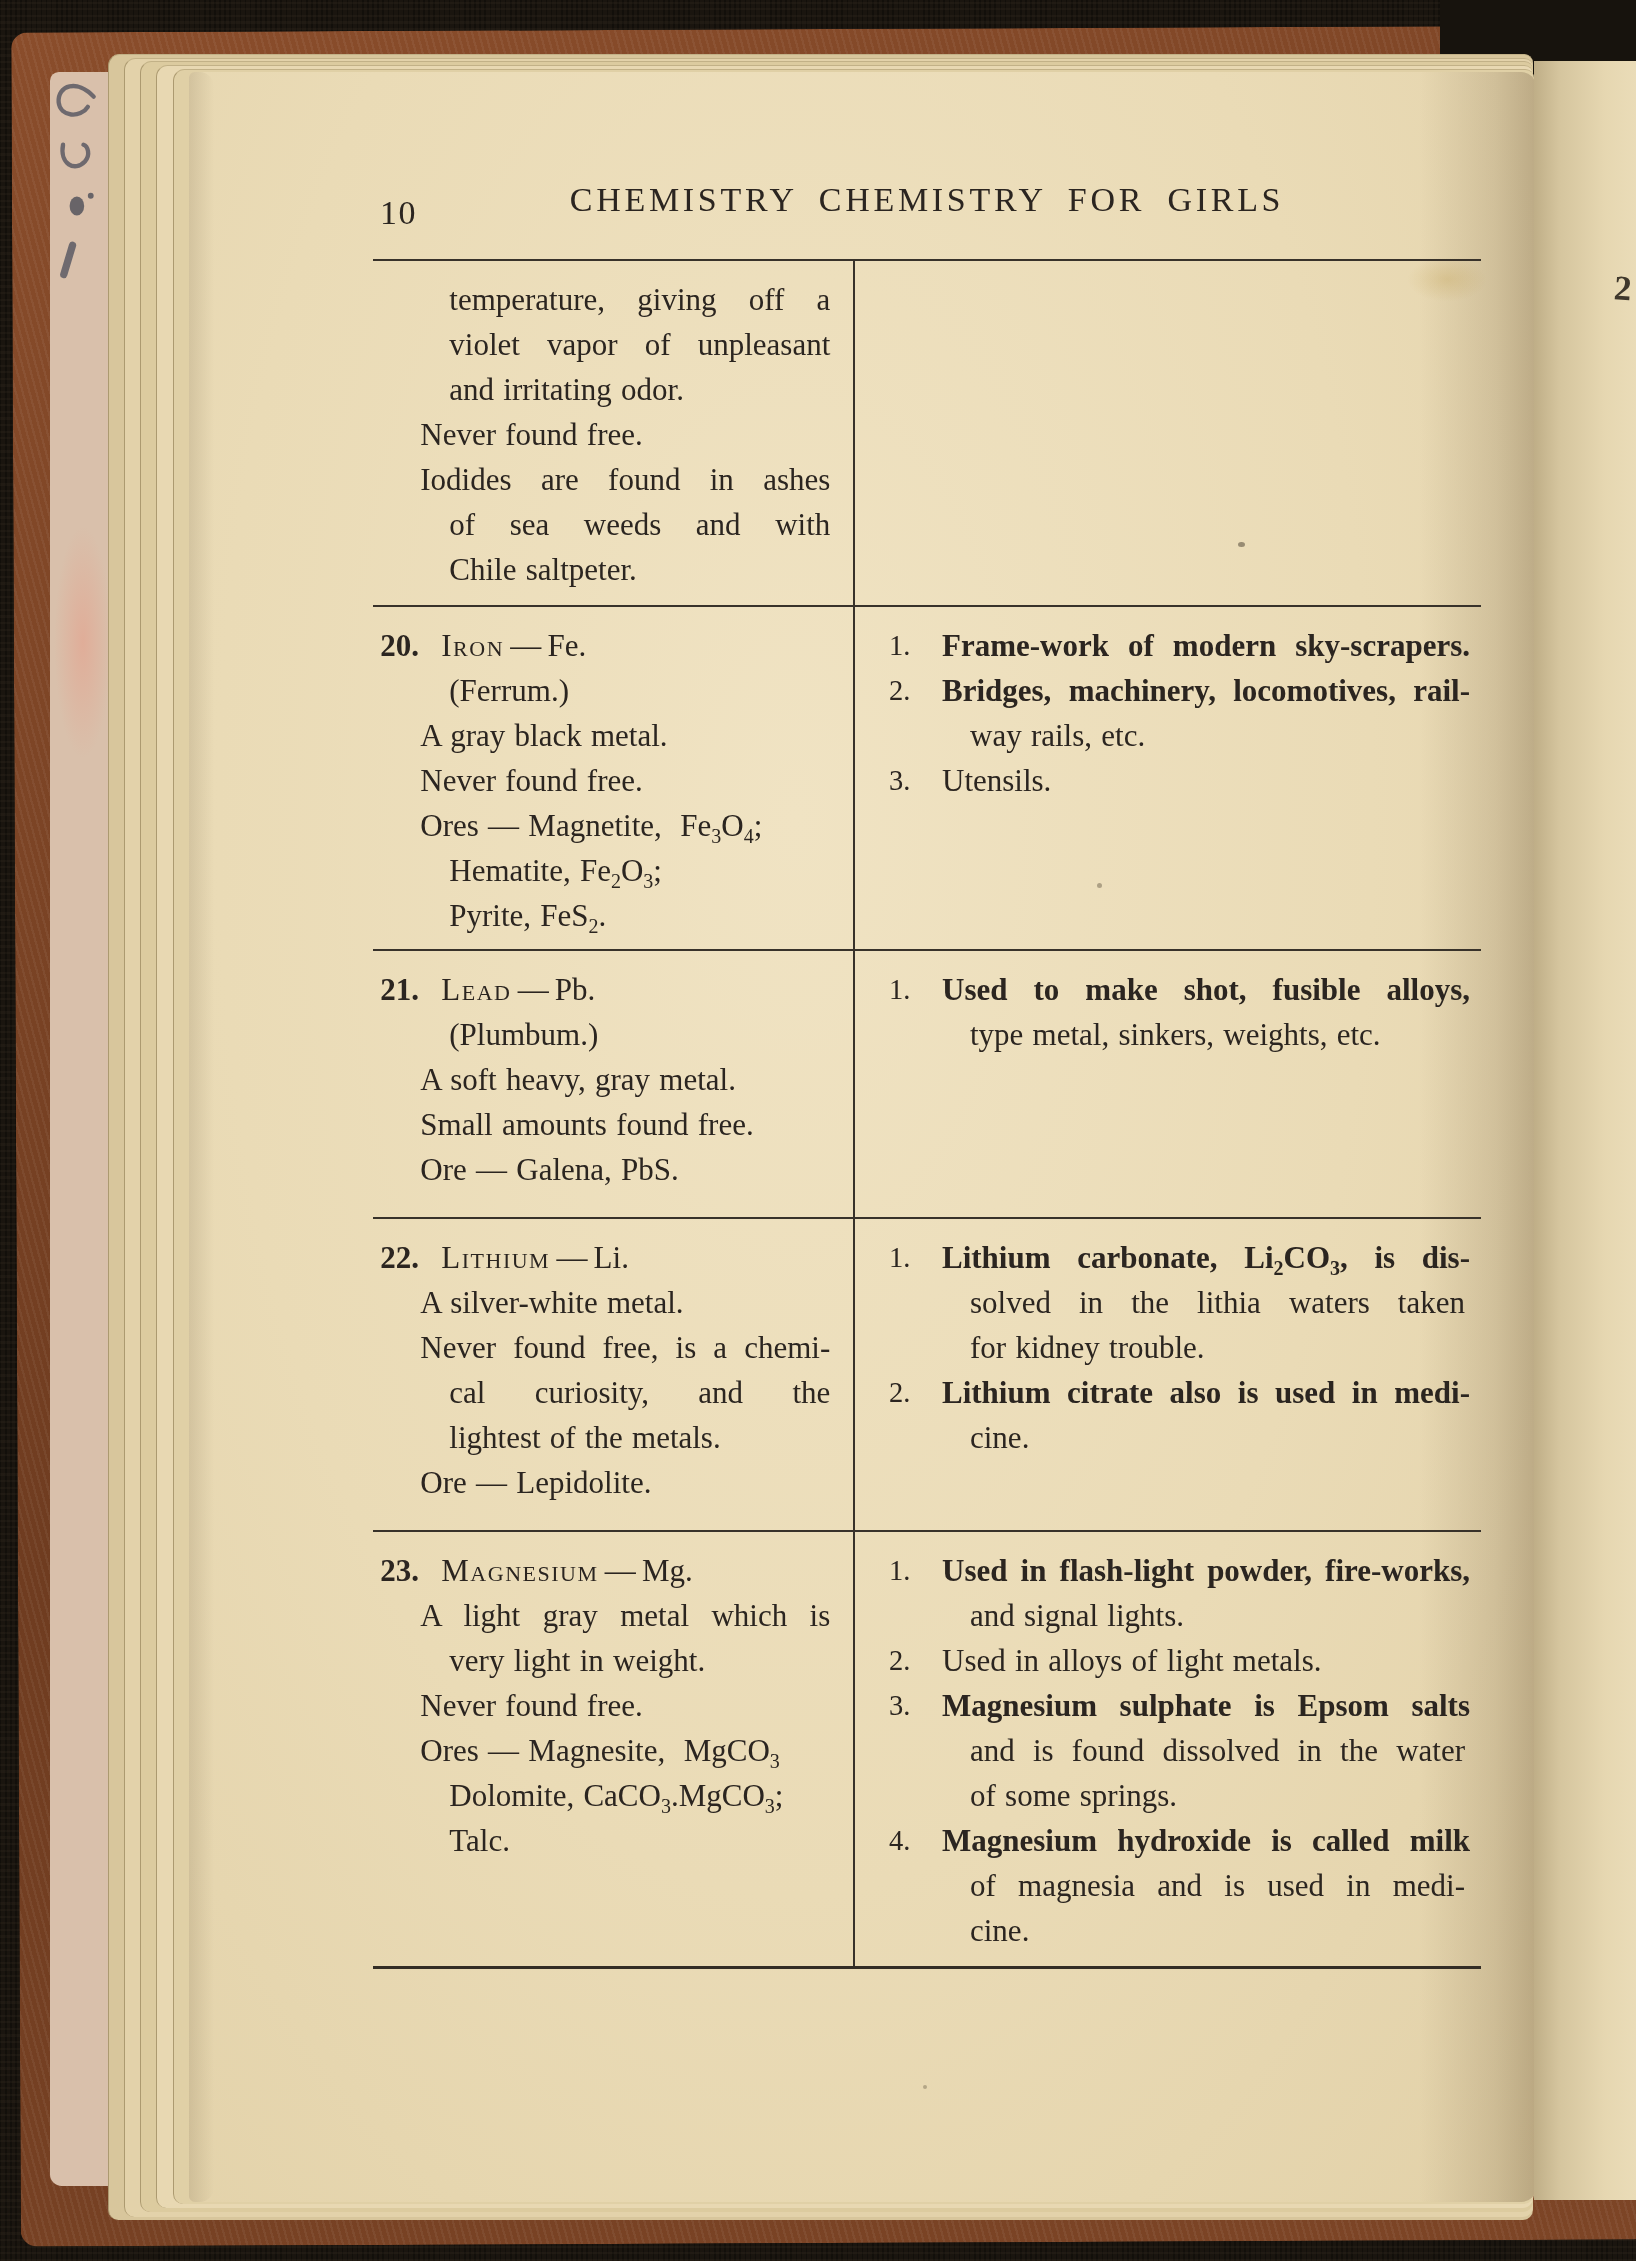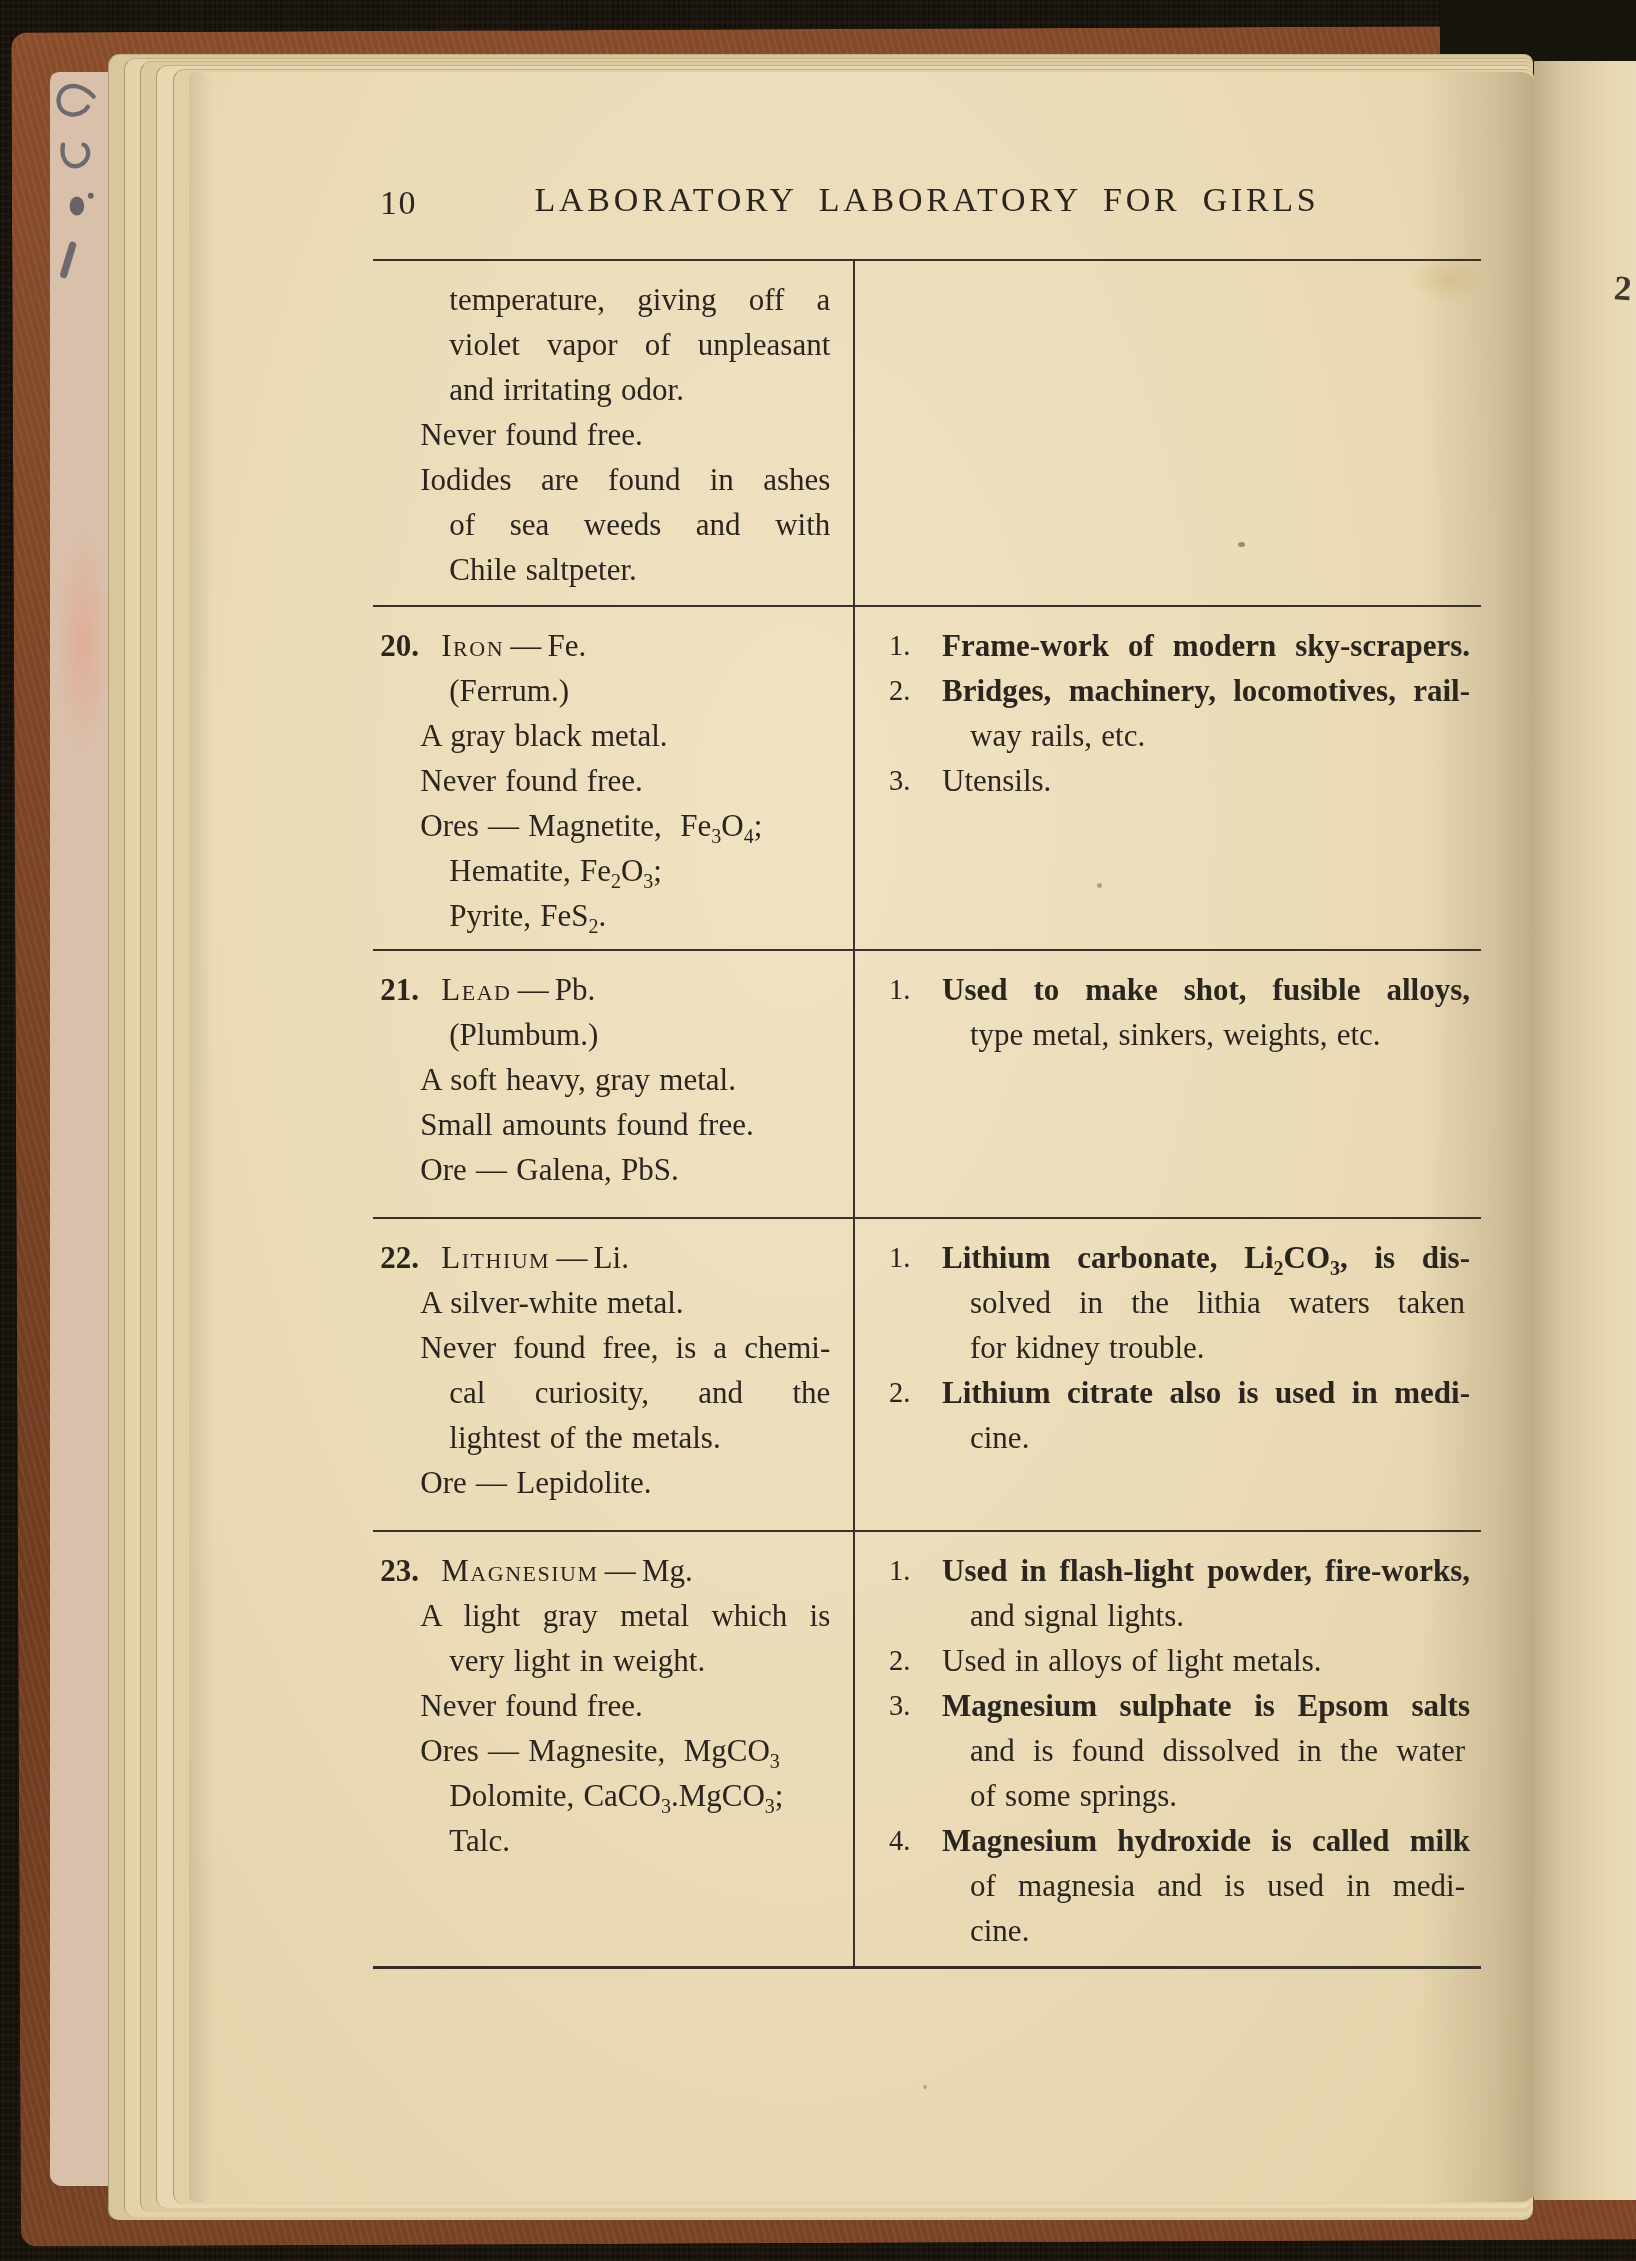--- a/index.html
+++ b/index.html
@@ -27,21 +27,21 @@
   .pl5{left:173px;top:69px;width:1360px;height:2134px;background:#e0d0a6;}
   .page{position:absolute;left:189px;top:72px;width:1347px;height:2130px;border-radius:5.8px 14.6px 14.6px 5.8px;
     background:radial-gradient(ellipse at 45% 35%, #f0e3c3 0%, #eadbb6 55%, #e2d1a8 100%);}
   .page::after{content:'';position:absolute;top:0;right:0;width:117px;height:100%;border-radius:inherit;
     background:linear-gradient(90deg, rgba(92,70,38,0) 0%, rgba(92,70,38,.16) 65%, rgba(92,70,38,.30) 100%);}
   .page::before{content:'';position:absolute;top:0;left:0;width:25px;height:100%;border-radius:inherit;
     background:linear-gradient(90deg, rgba(80,62,36,.14), rgba(80,62,36,0));}
   .facing{position:absolute;left:1534px;top:61px;width:102px;height:2139px;
     background:linear-gradient(90deg,#bfae87 0%,#d5c59e 25%,#e6d7b1 70%,#eadcb8 100%);}
   .partial-glyph{position:absolute;left:1614px;top:269px;font-size:35px;font-weight:600;color:#3f382c;transform:rotate(4deg);}
-  .page-number{position:absolute;left:380px;top:184px;font-size:34px;letter-spacing:1.5px;}
+  .page-number{position:absolute;left:380px;top:194px;font-size:34px;letter-spacing:1.5px;}
   .page-title{position:absolute;left:373px;top:181px;width:1108px;text-align:center;font-size:34px;letter-spacing:3.7px;word-spacing:10.2px;}
   .table{position:absolute;left:373px;top:259px;width:1108px;
     border-top:2.9px solid #38322a;border-bottom:3.7px solid #332d25;}
   .row{display:flex;box-sizing:border-box;}
   .row + .row{border-top:2.9px solid #38322a;}
   .cell{box-sizing:border-box;padding-top:16px;}
   .cell.left{flex:0 0 480px;padding-left:7.3px;}
   .cell.right{flex:1 1 auto;border-left:2.2px solid #38322a;min-width:0;}
   .line{font-size:31px;line-height:45px;min-height:45px;word-spacing:1.5px;}
   .left .i1{margin-left:40px;}
@@ -97,21 +97,21 @@
   <div class="page"></div>
   <div class="facing"></div>
   <div class="partial-glyph">2</div>
 
   <div class="stain1"></div>
   <div class="speck sp1"></div>
   <div class="speck sp2"></div>
   <div class="speck sp3"></div>
 
   <div class="page-number">10</div>
-  <div class="page-title">LABORATORY LABORATORY FOR GIRLS</div>
+  <div class="page-title">CHEMISTRY CHEMISTRY FOR GIRLS</div>
 
   <div class="table">
 
   <div class="row" style="min-height: 344px;">
         <div class="cell left">
           <div class="line i2 j">temperature, giving off a</div>
           <div class="line i2 j">violet vapor of unpleasant</div>
           <div class="line i2">and irritating odor.</div>
           <div class="line i1">Never found free.</div>
           <div class="line i1 j">Iodides are found in ashes</div>

